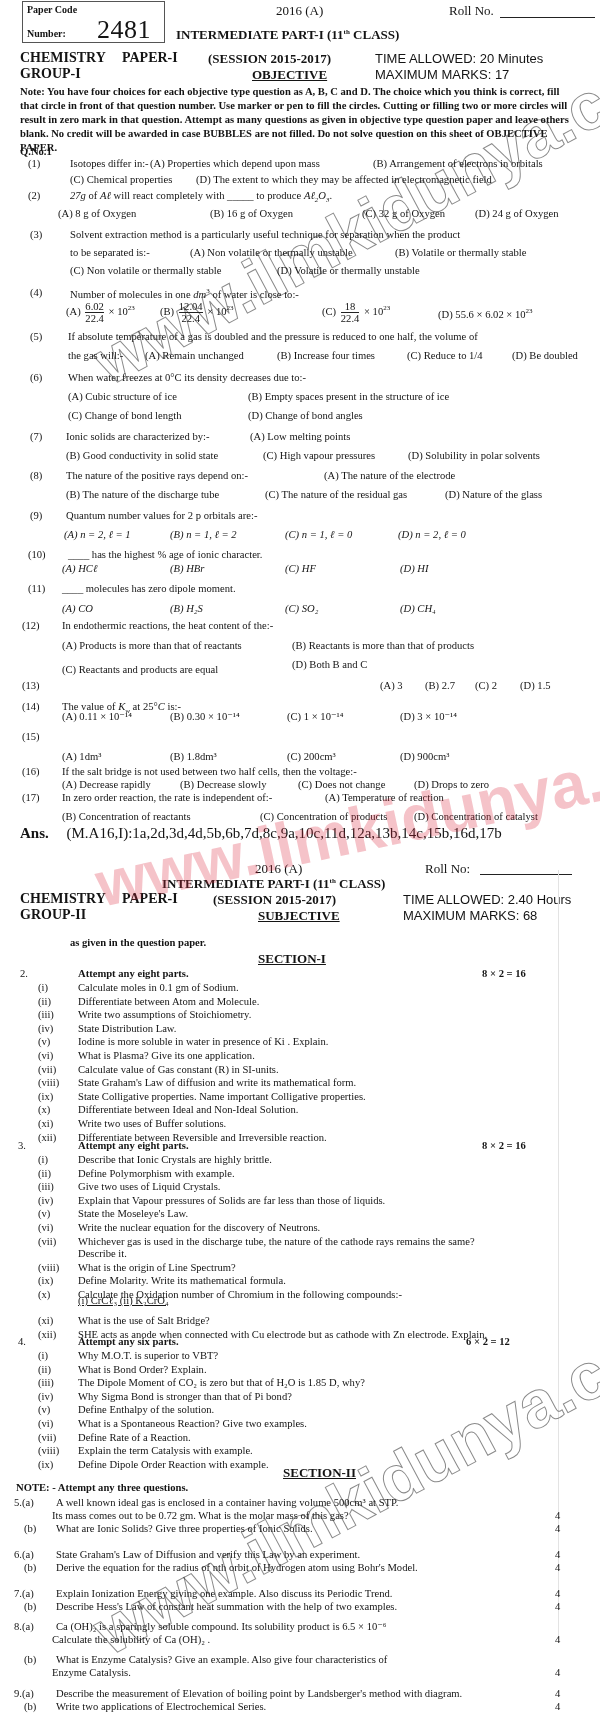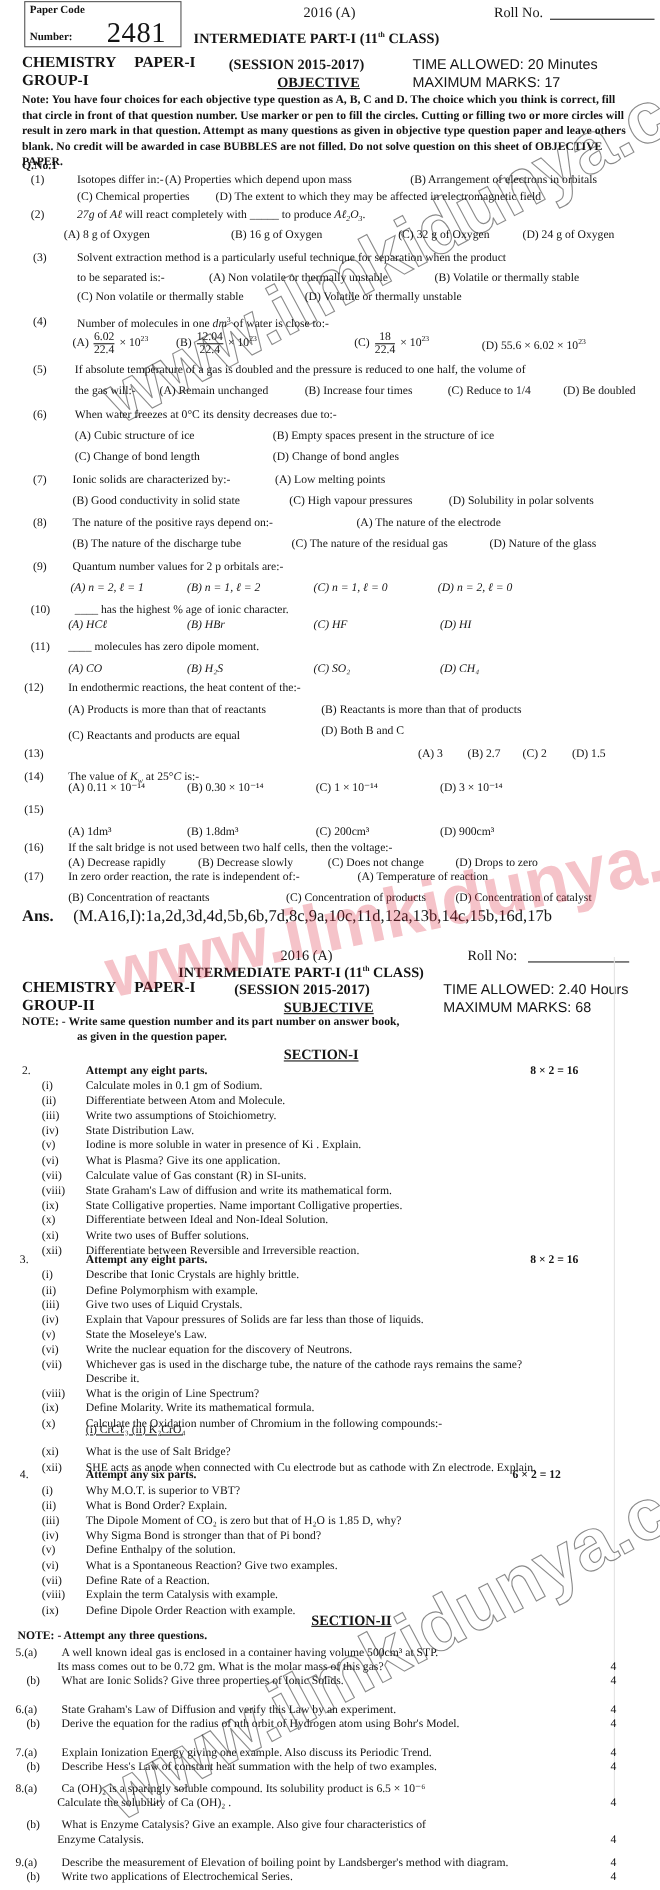--- a/index.html
+++ b/index.html
@@ -188,21 +188,20 @@
   <div class="line" style="left:480px; top:874px; width:92px;"></div>
   <span class="abs b h13" style="left:162px; top:876px;">INTERMEDIATE PART-I (11<sup>th</sup> CLASS)</span>
 
   <span class="abs b h14" style="left:20px; top:891px;">CHEMISTRY</span>
   <span class="abs b h14" style="left:122px; top:891px;">PAPER-I</span>
   <span class="abs b h13" style="left:213px; top:892px;">(SESSION 2015-2017)</span>
   <span class="abs h13 sans" style="left:403px; top:892px;">TIME ALLOWED: 2.40 Hours</span>
   <span class="abs b h14" style="left:20px; top:907px;">GROUP-II</span>
   <span class="abs b h13 u" style="left:258px; top:908px;">SUBJECTIVE</span>
   <span class="abs h13 sans" style="left:403px; top:908px;">MAXIMUM MARKS: 68</span>
-  <span class="abs b" style="left:20px; top:924px; font-size:10.6px;">NOTE: - Write same question number and its part number on answer book,</span>
   <span class="abs b" style="left:70px; top:937px; font-size:10.6px;">as given in the question paper.</span>
 
   <span class="abs b h13 u" style="left:258px; top:951px;">SECTION-I</span>
 
   <div class="vline"></div>
 
   <span class="abs" style="left:20px; top:968px; font-size:10.6px;">2.</span>
   <span class="abs b" style="left:78px; top:968px; font-size:10.6px;">Attempt any eight parts.</span>
   <span class="marks" style="top:968px;">8 × 2 = 16</span>
   <div id="q2-parts">

